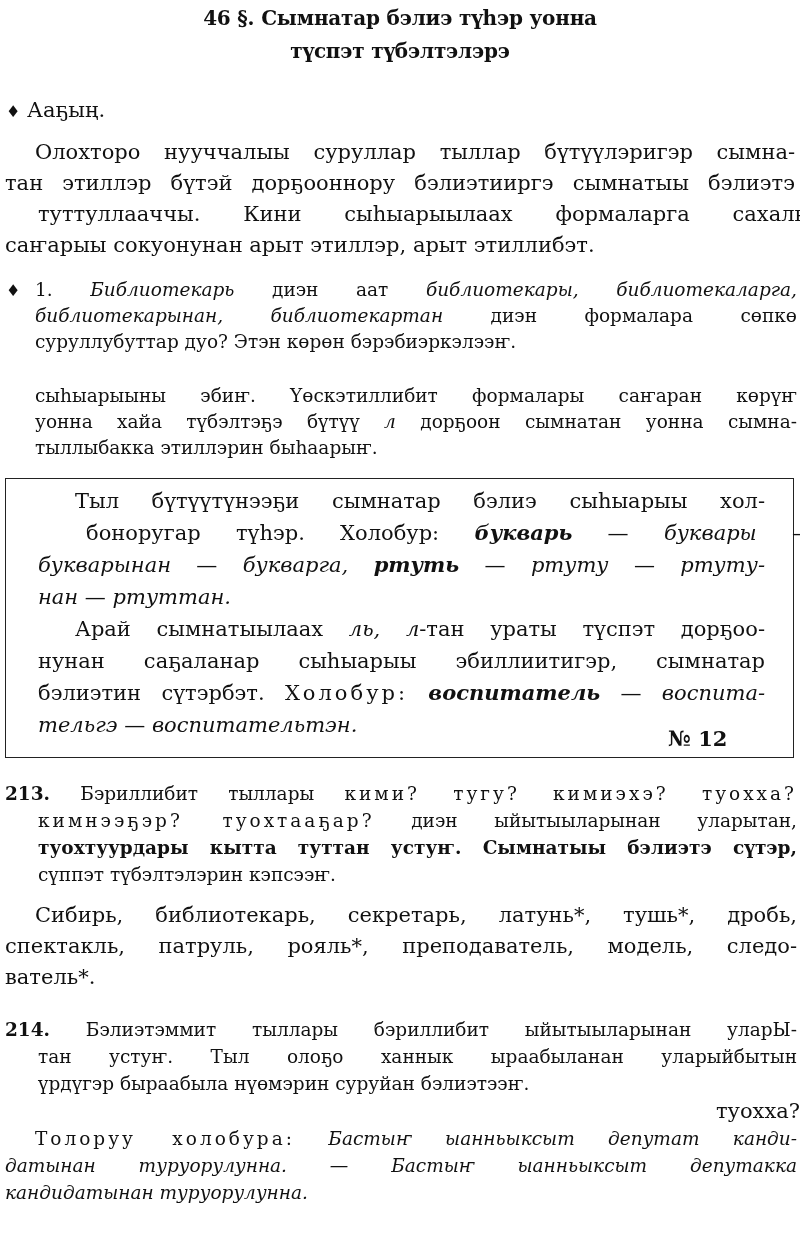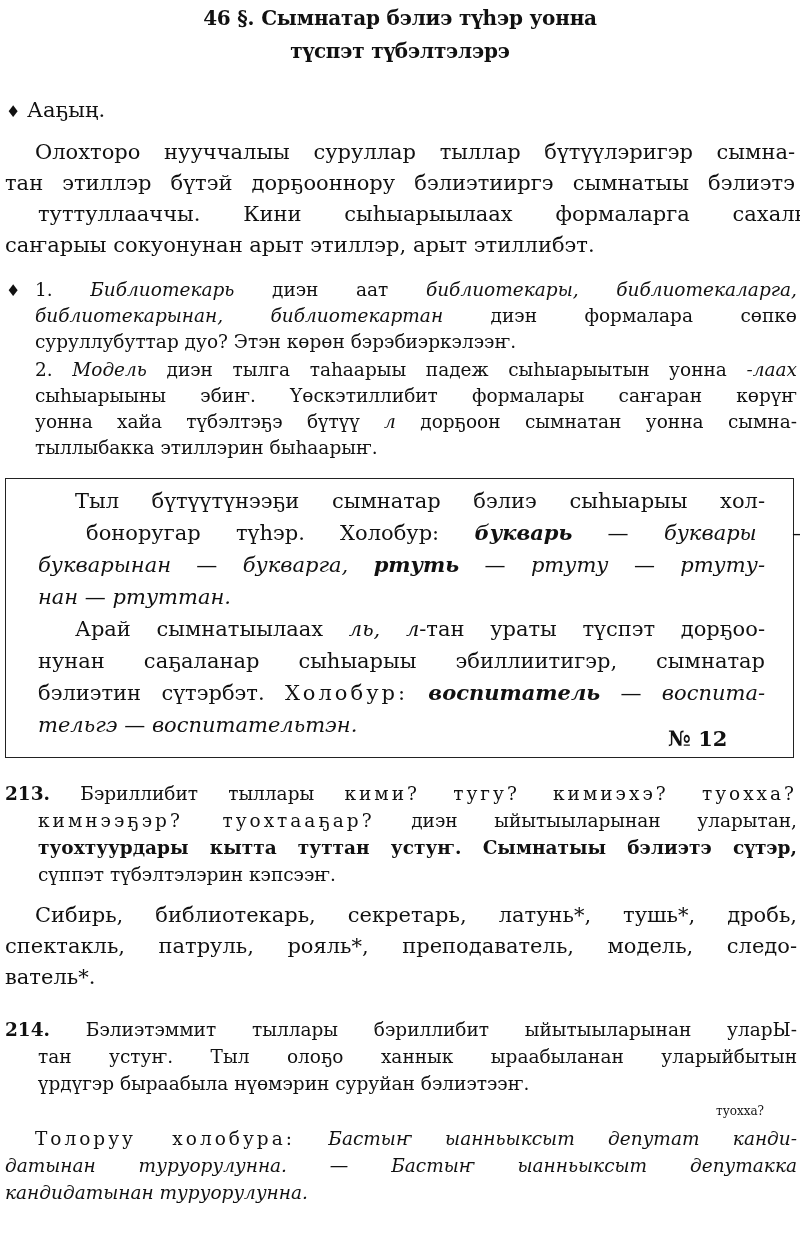--- a/index.html
+++ b/index.html
@@ -53,24 +53,20 @@
   </div>
   <div class="line small just" style="left:35px; width:762px; top:277px;">
     <span>1.</span>
     <span class="i">Библиотекарь</span><span> диэн аат </span><span class="i">библиотекары, библиотекаларга,</span>
   </div>
   <div class="line small just" style="left:35px; width:762px; top:303px;">
     <span class="i">библиотекарынан, библиотекартан</span><span> диэн формалара сөпкө</span>
   </div>
   <div class="line small" style="left:35px; top:329px;">суруллубуттар дуо? Этэн көрөн бэрэбиэркэлээҥ.</div>
 
-  <div class="line small just" style="left:35px; width:762px; top:357px;">
-    <span>2.</span>
-    <span class="i">Модель</span><span> диэн тылга таһаарыы падеж сыһыарыытын уонна </span><span class="i">-лаах</span>
-  </div>
   <div class="line small just" style="left:35px; width:762px; top:383px;">сыһыарыыны эбиҥ. Үөскэтиллибит формалары саҥаран көрүҥ</div>
   <div class="line small just" style="left:35px; width:762px; top:409px;">
     <span>уонна хайа түбэлтэҕэ бүтүү </span><span class="i">л</span><span> дорҕоон сымнатан уонна сымна-</span>
   </div>
   <div class="line small" style="left:35px; top:435px;">тыллыбакка этиллэрин быһаарыҥ.</div>
 
   <div class="box"></div>
   <div class="line just" style="left:75px; width:690px; top:486px;">Тыл бүтүүтүнээҕи сымнатар бэлиэ сыһыарыы хол-</div>
   <div class="line just" style="left:38px; width:727px; top:518px;margin-left:48px;">
     <span>боноругар түһэр. Холобур: </span><span class="i b">букварь</span><span> — </span><span class="i">буквары</span><span> — </span>
@@ -106,21 +102,21 @@
   <div class="line just" style="left:35px; width:762px; top:900px;">Сибирь, библиотекарь, секретарь, латунь*, тушь*, дробь,</div>
   <div class="line just" style="left:5px; width:792px; top:931px;">спектакль, патруль, рояль*, преподаватель, модель, следо-</div>
   <div class="line" style="left:5px; top:962px;">ватель*.</div>
 
   <div class="line small just" style="left:5px; width:792px; top:1017px;">
     <span class="b">214.</span>
     <span>Бэлиэтэммит тыллары бэриллибит ыйытыыларынан уларЫ-</span>
   </div>
   <div class="line small just" style="left:38px; width:759px; top:1044px;">тан устуҥ. Тыл олоҕо ханнык ыраабыланан уларыйбытын</div>
   <div class="line small" style="left:38px; top:1071px;">үрдүгэр быраабыла нүөмэрин суруйан бэлиэтээҥ.</div>
-  <div class="line" style="left:716px; top:1101px; font-size:12px; line-height:20px;">туохха?</div>
+  <div class="line" style="left:716px; top:1101px; font-size:21px; line-height:20px;">туохха?</div>
 
   <div class="line small just" style="left:35px; width:762px; top:1126px;">
     <span class="sp">Толоруу холобура:</span>
     <span class="i">Бастыҥ ыанньыксыт депутат канди-</span>
   </div>
   <div class="line small i just" style="left:5px; width:792px; top:1153px;">датынан туруорулунна. — Бастыҥ ыанньыксыт депутакка</div>
   <div class="line small i" style="left:5px; top:1180px;">кандидатынан туруорулунна.</div>
 
   <div class="pagenum">112</div>
 </div>

